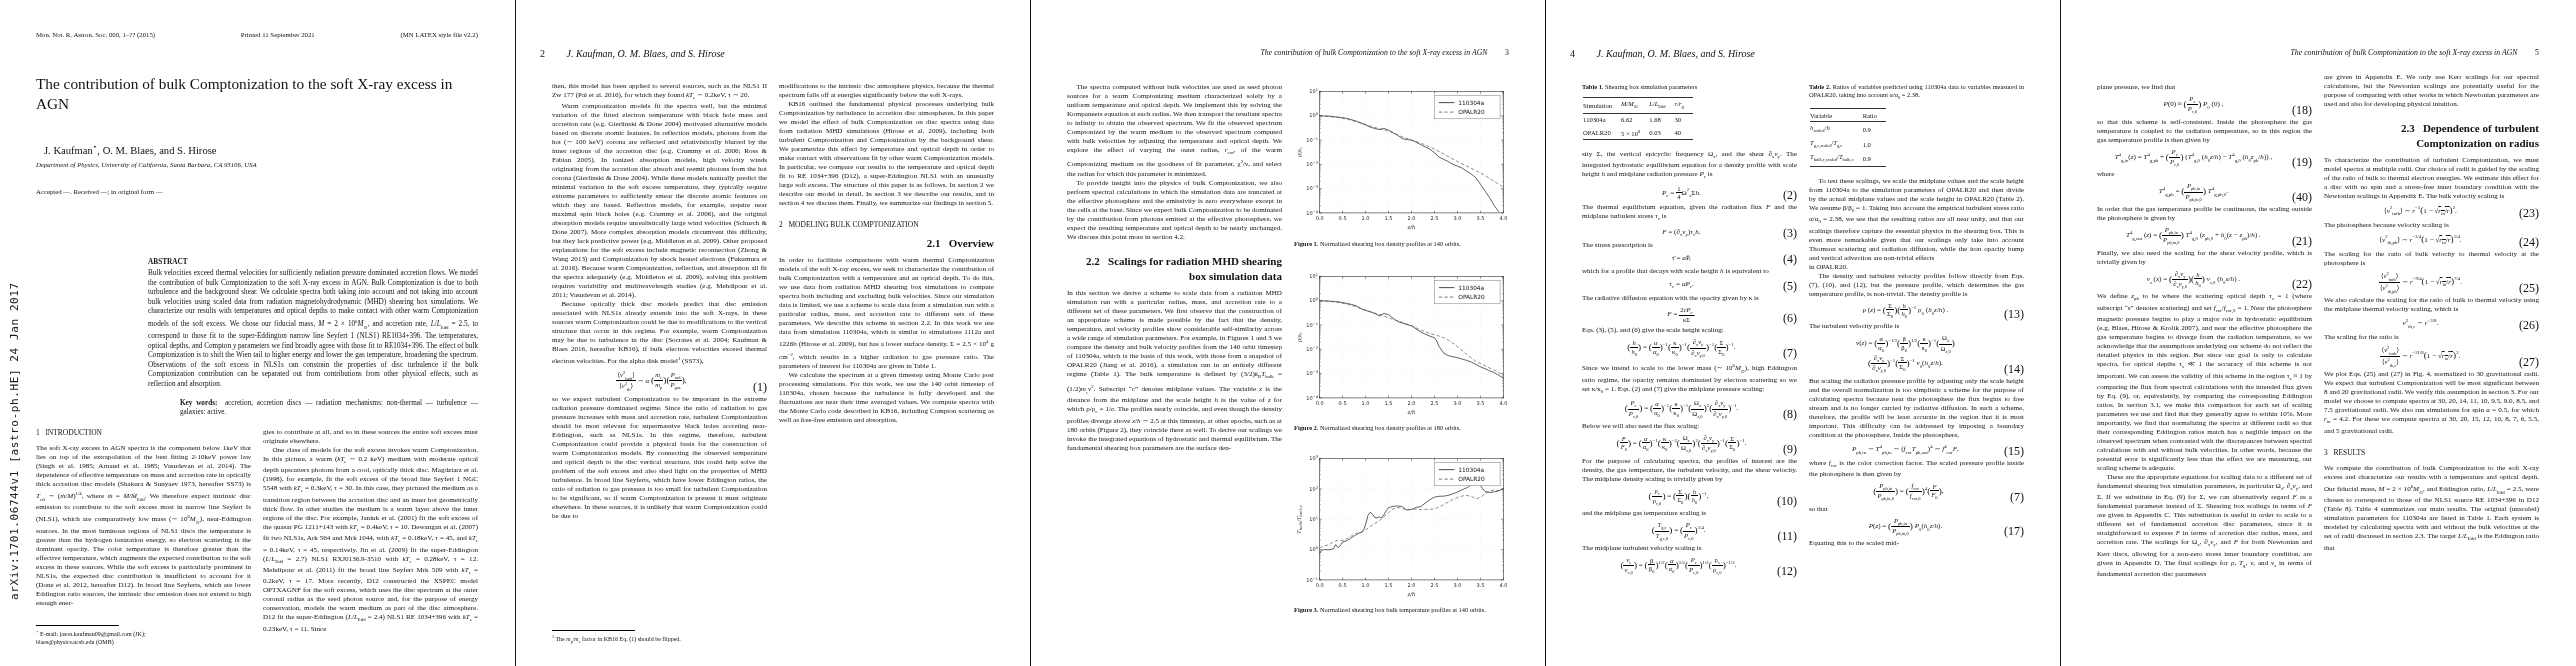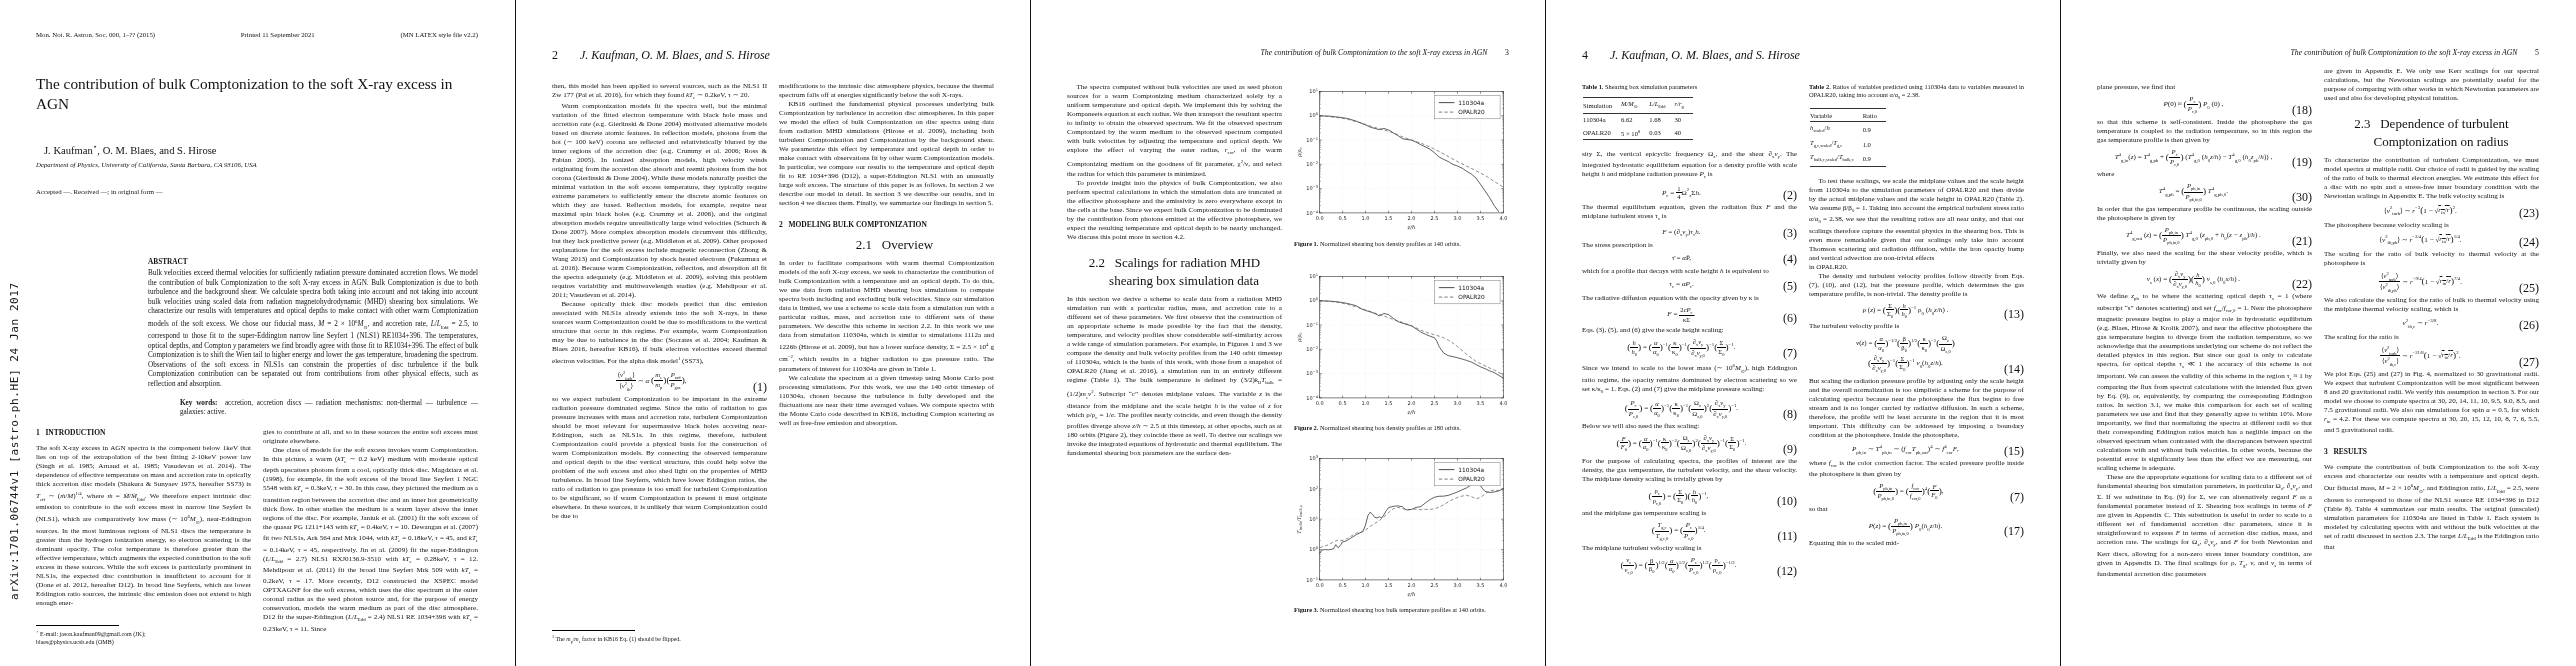--- a/index.html
+++ b/index.html
@@ -17,26 +17,26 @@
   .acc{position:absolute;top:188px;left:36px;width:422px;font-size:6.8px;}
   .abs{position:absolute;top:221px;left:148px;width:330px;margin-top:36px;}
   .abs .ah{font-weight:bold;font-size:7.3px;margin-bottom:3.3px;}
   .abs .ab{font-size:7.2px;line-height:9.5px;text-align:justify;}
   .abs .kw{font-size:7.2px;line-height:9.5px;text-align:justify;margin-top:9.4px;padding-left:32px;}
   
   .col{position:absolute;width:215px;overflow:hidden;font-size:7.1px;line-height:9px;text-align:justify;}
   .cL{left:36px;} .cR{left:263px;}
   .col p{margin:0;}
   .col p.ind{text-indent:9.4px;}
-  .h1s{font-size:7.5px;font-weight:bold;margin:0 0 6.7px 0;text-align:left;}
-  .h2s{font-size:13px;font-weight:normal;margin:9px 0 5.6px 0;text-align:center;padding-left:19px;text-indent:-19px;line-height:1.35;}
+  .h1s{font-size:7.5px;font-weight:normal;margin:0 0 6.7px 0;text-align:left;}
+  .h2s{font-size:11px;font-weight:bold;margin:9px 0 5.6px 0;text-align:right;padding-left:19px;text-indent:-19px;line-height:1.35;}
   .h2top{margin-top:12.2px;}
   .fnote{position:absolute;bottom:0;left:0;width:100%;font-size:6px;line-height:7.5px;background:#fff;text-align:left;}
   .fnote .rule{width:83px;border-top:0.6px solid #000;margin-bottom:2.2px;}
-  .rhead{position:absolute;top:48px;left:36px;width:442px;font-size:12px;}
+  .rhead{position:absolute;top:48px;left:24px;width:442px;font-size:10px;}
   .rhead .num{font-style:normal;}
   .rhead .ti{font-style:italic;margin-left:19px;}
   .rheadR{position:absolute;top:48px;left:36px;width:442px;font-size:7.8px;text-align:right;}
   .rheadR .ti{font-style:italic;}
   .rheadR .num{margin-left:15.6px;}
   
   .eq{display:flex;align-items:flex-end;margin:3px 0;}
   .eq .eb{flex:1;text-align:center;font-size:7.1px;line-height:1.5;}
   .eq .en{font-size:12px;padding-left:2.2px;}
   .f{display:inline-block;vertical-align:middle;text-align:center;line-height:1.12;font-size:6.6px;}
@@ -740,36 +740,36 @@
           <span class="en">(18)</span>
         </div>
       <p>so that this scheme is self-consistent. Inside the photosphere the gas temperature is coupled to the radiation temperature, so in this region the gas temperature profile is then given by</p>
       <div class="eq">
           <span class="eb"><i>T</i><sup>4</sup><sub>g,in</sub>(<i>z</i>) = <i>T</i><sup>4</sup><sub>g,ph</sub> + <span class="b">(</span><span class="f"><span class="n"><i>P</i><sub>c</sub></span><span class="d"><i>P</i><sub>c,0</sub></span></span><span class="b">)</span> (<i>T</i><sup>4</sup><sub>g,0</sub> (<i>h</i><sub>0</sub><i>z</i>/<i>h</i>) − <i>T</i><sup>4</sup><sub>g,0</sub> (<i>h</i><sub>0</sub><i>z</i><sub>ph</sub>/<i>h</i>)) ,</span>
           <span class="en">(19)</span>
         </div>
       <p>where</p>
       <div class="eq">
           <span class="eb"><i>T</i><sup>4</sup><sub>g,ph</sub> = <span class="b">(</span><span class="f"><span class="n"><i>P</i><sub>ph,in</sub></span><span class="d"><i>P</i><sub>ph,in,0</sub></span></span><span class="b">)</span> <i>T</i><sup>4</sup><sub>g,ph,0</sub>.</span>
-          <span class="en">(30)</span>
+          <span class="en">(40)</span>
         </div>
       <p>In order that the gas temperature profile be continuous, the scaling outside the photosphere is given by</p>
       <div class="eq">
           <span class="eb"><i>T</i><sup>4</sup><sub>g,out</sub> (<i>z</i>) = <span class="b">(</span><span class="f"><span class="n"><i>P</i><sub>ph,in</sub></span><span class="d"><i>P</i><sub>ph,in,0</sub></span></span><span class="b">)</span> <i>T</i><sup>4</sup><sub>g,0</sub> (<i>z</i><sub>ph,0</sub> + <i>h</i><sub>0</sub>(<i>z</i> − <i>z</i><sub>ph</sub>)/<i>h</i>) .</span>
           <span class="en">(21)</span>
         </div>
       <p>Finally, we also need the scaling for the shear velocity profile, which is trivially given by</p>
       <div class="eq">
           <span class="eb"><i>v</i><sub>s</sub> (<i>x</i>) = <span class="b">(</span><span class="f"><span class="n">∂<sub>x</sub><i>v</i><sub>y</sub></span><span class="d">∂<sub>x</sub><i>v</i><sub>y,0</sub></span></span><span class="b">)</span><span class="b">(</span><span class="f"><span class="n"><i>h</i></span><span class="d"><i>h</i><sub>0</sub></span></span><span class="b">)</span> <i>v</i><sub>s,0</sub> (<i>h</i><sub>0</sub><i>x</i>/<i>h</i>) .</span>
           <span class="en">(22)</span>
         </div>
       <p>We define <i>z</i><sub>ph</sub> to be where the scattering optical depth τ<sub>s</sub> = 1 (where subscript “s” denotes scattering) and set <i>f</i><sub>cor</sub>/<i>f</i><sub>cor,0</sub> = 1. Near the photosphere magnetic pressure begins to play a major role in hydrostatic equilibrium (e.g. Blaes, Hirose &amp; Krolik 2007), and near the effective photosphere the gas temperature begins to diverge from the radiation temperature, so we acknowledge that the assumptions underlying our scheme do not reflect the detailed physics in this region. But since our goal is only to calculate spectra, for optical depths τ<sub>s</sub> ≪ 1 the accuracy of this scheme is not important. We can assess the validity of this scheme in the region τ<sub>s</sub> ≈ 1 by comparing the flux from spectral calculations with the intended flux given by Eq. (9), or, equivalently, by comparing the corresponding Eddington ratios. In section 3.1, we make this comparison for each set of scaling parameters we use and find that they generally agree to within 10%. More importantly, we find that normalizing the spectra at different radii so that their corresponding Eddington ratios match has a neglible impact on the observed spectrum when contrasted with the discrepances between spectral calculations with and without bulk velocities. In other words, because the potential error is significantly less than the effect we are measuring, our scaling scheme is adequate.</p>
       <p class="ind">These are the appropriate equations for scaling data to a different set of fundamental shearing box simulation parameters, in particular Ω<sub>z</sub>, ∂<sub>x</sub><i>v</i><sub>y</sub>, and Σ. If we substitute in Eq. (9) for Σ, we can alternatively regard <i>F</i> as a fundamental parameter instead of Σ. Shearing box scalings in terms of <i>F</i> are given in Appendix C. This substitution is useful in order to scale to a different set of fundamental accretion disc parameters, since it is straightforward to express <i>F</i> in terms of accretion disc radius, mass, and accretion rate. The scalings for Ω<sub>z</sub>, ∂<sub>x</sub><i>v</i><sub>y</sub>, and <i>F</i> for both Newtonian and Kerr discs, allowing for a non-zero stress inner boundary condition, are given in Appendix D. The final scalings for ρ, <i>T</i><sub>g</sub>, <i>v</i>, and <i>v</i><sub>s</sub> in terms of fundamental accretion disc parameters</p>
     </div>
-    <div class="col cR" style="top:67px;height:562px;">
+    <div class="col cR" style="top:73px;height:562px;">
       <p>are given in Appendix E. We only use Kerr scalings for our spectral calculations, but the Newtonian scalings are potentially useful for the purpose of comparing with other works in which Newtonian parameters are used and also for developing physical intuition.</p>
       <div class="h2s h2top">2.3&nbsp;&nbsp;&nbsp;Dependence of turbulent Comptonization on radius</div>
       <p>To characterize the contribution of turbulent Comptonization, we must model spectra at multiple radii. Our choice of radii is guided by the scaling of the ratio of bulk to thermal electron energies. We estimate this effect for a disc with no spin and a stress-free inner boundary condition with the Newtonian scalings in Appendix E. The bulk velocity scaling is</p>
       <div class="eq">
           <span class="eb">⟨<i>v</i><sup>2</sup><sub>turb</sub>⟩ ∼ <i>r</i><sup>−3</sup><span class="b">(</span>1 − √<span class="ov"><i>r</i><sub>in</sub>/<i>r</i></span><span class="b">)</span><sup>2</sup>.</span>
           <span class="en">(23)</span>
         </div>
       <p>The photosphere because velocity scaling is</p>
       <div class="eq">
           <span class="eb">⟨<i>v</i><sup>2</sup><sub>th,ph</sub>⟩ ∼ <i>r</i><sup>−3/4</sup><span class="b">(</span>1 − √<span class="ov"><i>r</i><sub>in</sub>/<i>r</i></span><span class="b">)</span><sup>1/4</sup>.</span>

